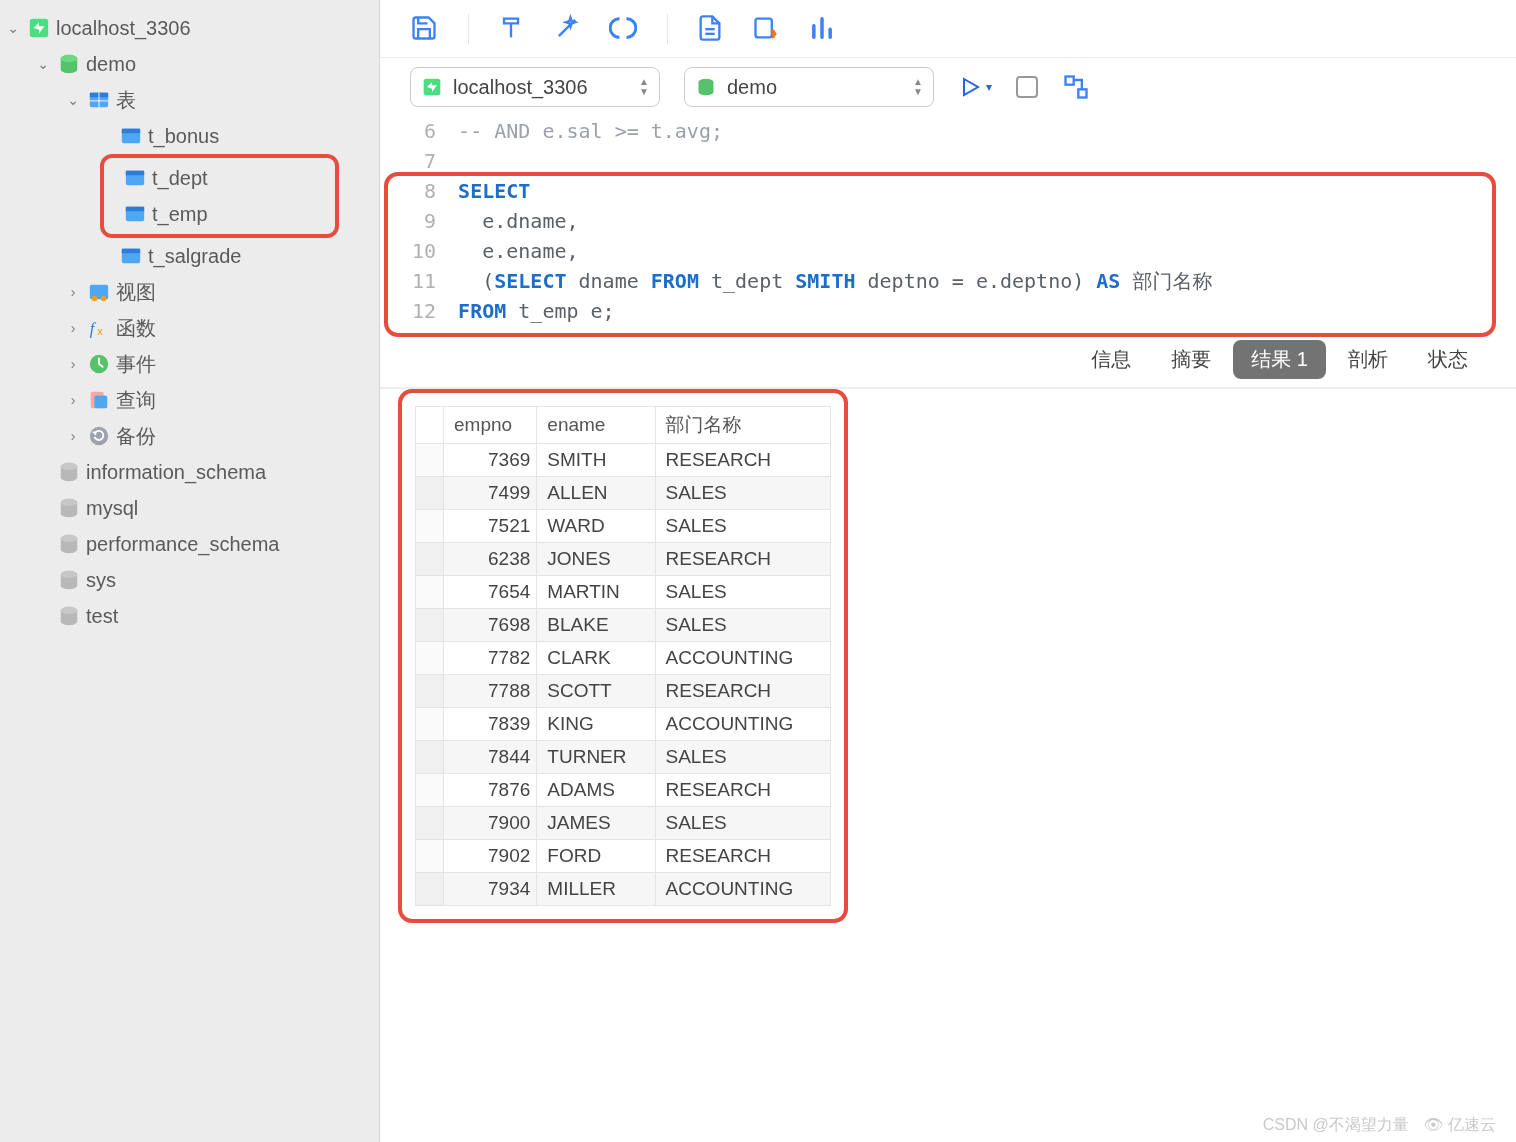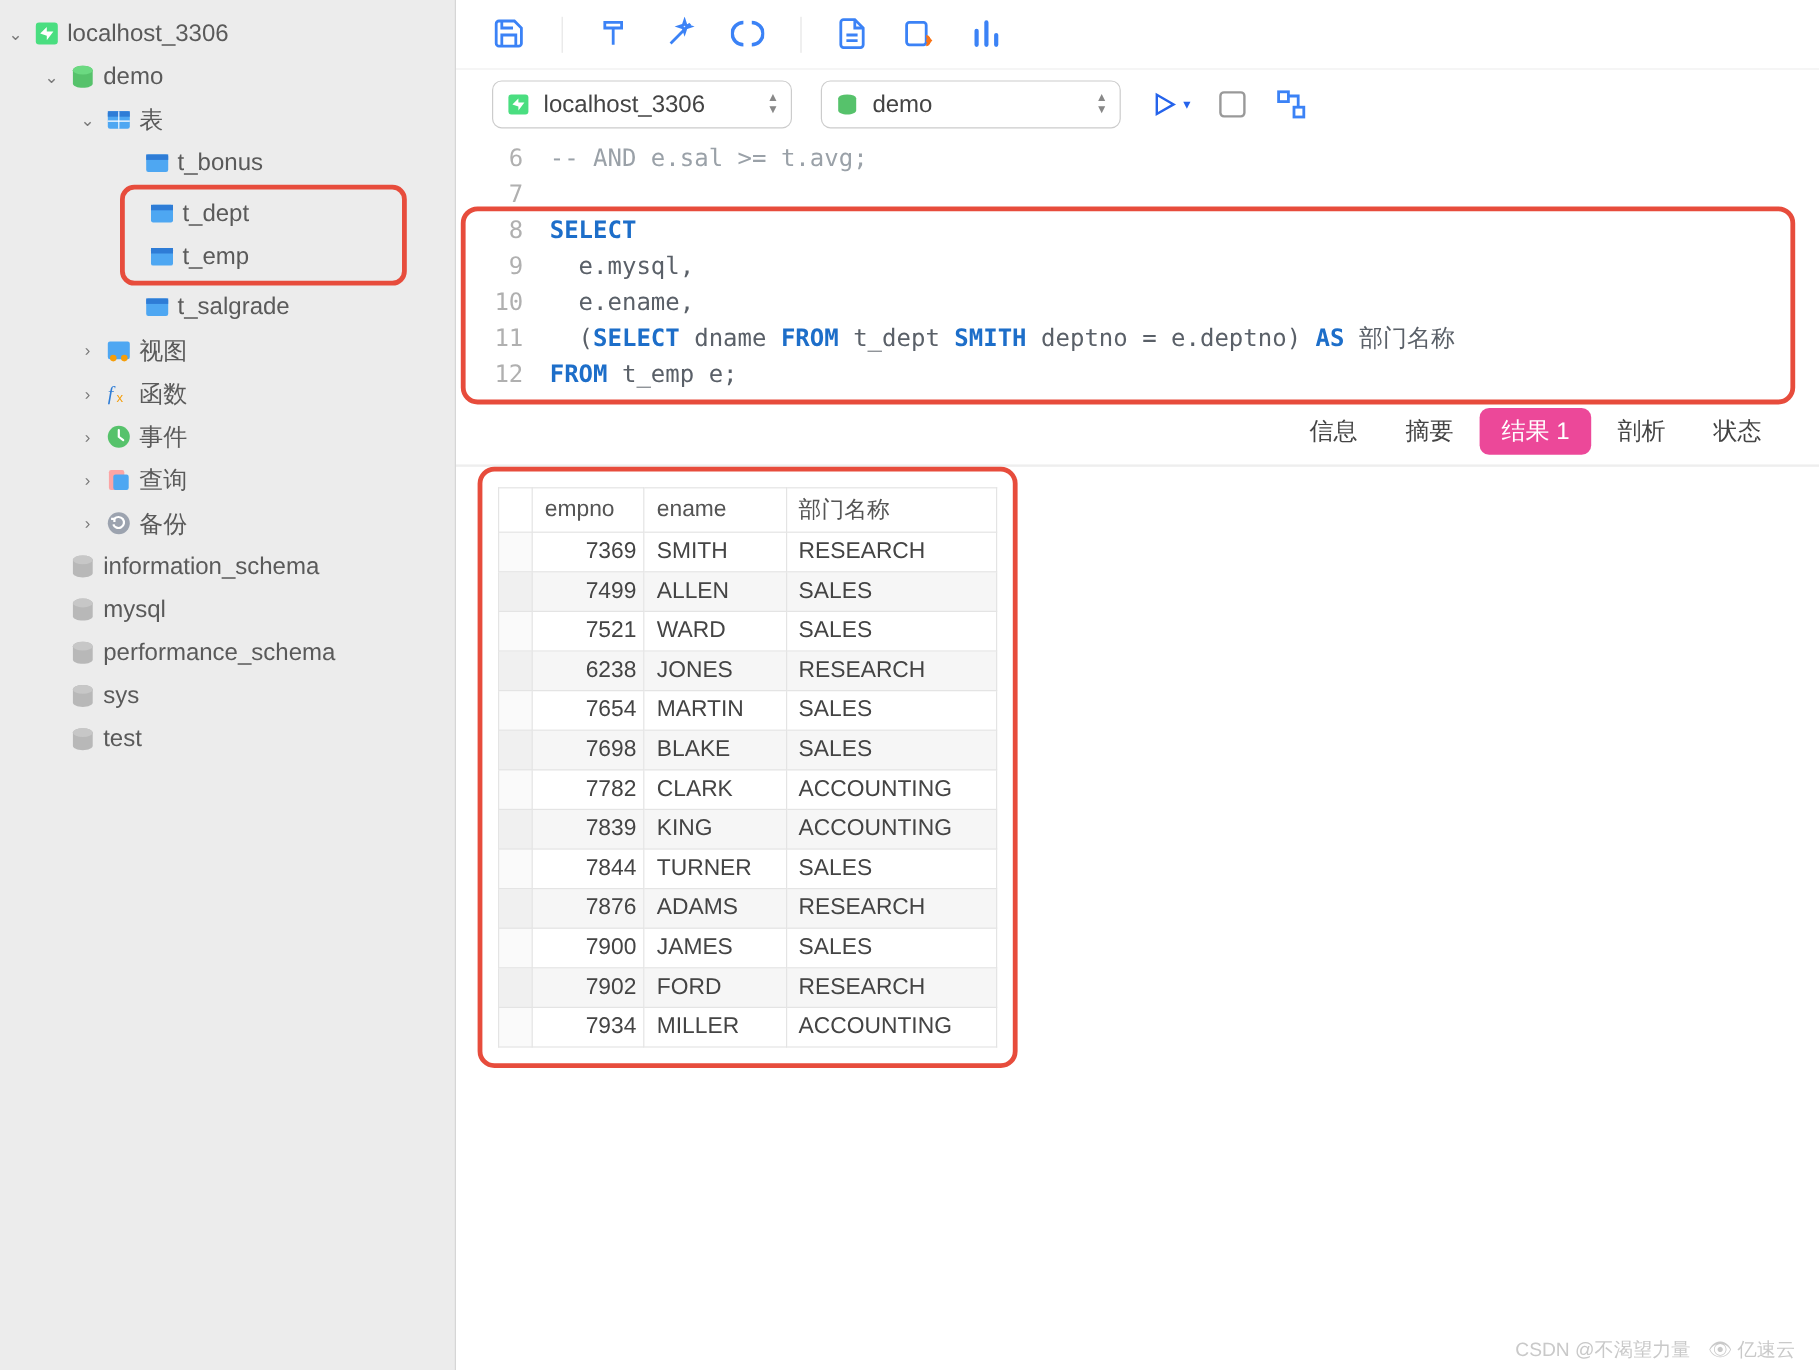--- a/index.html
+++ b/index.html
@@ -97,21 +97,21 @@
   .plain { color:#5a6068; }
 
   
   .tabs {
     display:flex; gap: 4px;
     padding: 14px 30px 8px;
     justify-content:flex-end;
     font-size: 20px;
   }
   .tabs .tab { padding: 6px 18px; border-radius:8px; color:#444; cursor:pointer; }
-  .tabs .tab.active { background:#ec4899; color:#fff; }
+  .tabs .tab.active { background:#737373; color:#fff; }
   .tabs-underline { height:2px; background:#eee; margin-top:0;}
 
   
   .results {
     position:relative;
     padding: 0 18px 18px 18px;
     flex:1;
   }
   .result-highlight {
     border: 4px solid #e74c3c;
@@ -431,21 +431,21 @@
           </svg>
       </span>
     </div>
 
     <div class="editor-wrap">
       <div class="code">
         <div class="gutter" id="gutter">6<br>7<br>8<br>9<br>10<br>11<br>12<br></div>
         <div class="lines" id="codelines"><span class="cm">-- AND e.sal &gt;= t.avg;</span>
 <span class="plain"></span>
 <span class="kw">SELECT</span>
-<span class="plain">  e.mysql,</span>
+<span class="plain">  e.dname,</span>
 <span class="plain">  e.ename,</span>
 <span class="plain">  (</span><span class="kw">SELECT</span><span class="plain"> dname </span><span class="kw">FROM</span><span class="plain"> t_dept </span><span class="kw">SMITH</span><span class="plain"> deptno = e.deptno) </span><span class="kw">AS</span><span class="plain"> 部门名称</span>
 <span class="kw">FROM</span><span class="plain"> t_emp e;</span>
 </div>
       </div>
       <div class="editor-highlight" style="position:absolute;top:56px;left:4px;right:20px;height:165px;pointer-events:none"></div>
     </div>
 
     <div class="tabs">
       <div class="tab">信息</div>
@@ -505,20 +505,26 @@
                 <td>SALES</td>
               </tr>
               <tr>
                 <td class="first-col"></td>
                 <td class="num">7782</td>
                 <td>CLARK</td>
                 <td>ACCOUNTING</td>
               </tr>
               <tr>
                 <td class="first-col"></td>
+                <td class="num">7788</td>
+                <td>SCOTT</td>
+                <td>RESEARCH</td>
+              </tr>
+              <tr>
+                <td class="first-col"></td>
                 <td class="num">7839</td>
                 <td>KING</td>
                 <td>ACCOUNTING</td>
               </tr>
               <tr>
                 <td class="first-col"></td>
                 <td class="num">7844</td>
                 <td>TURNER</td>
                 <td>SALES</td>
               </tr>

